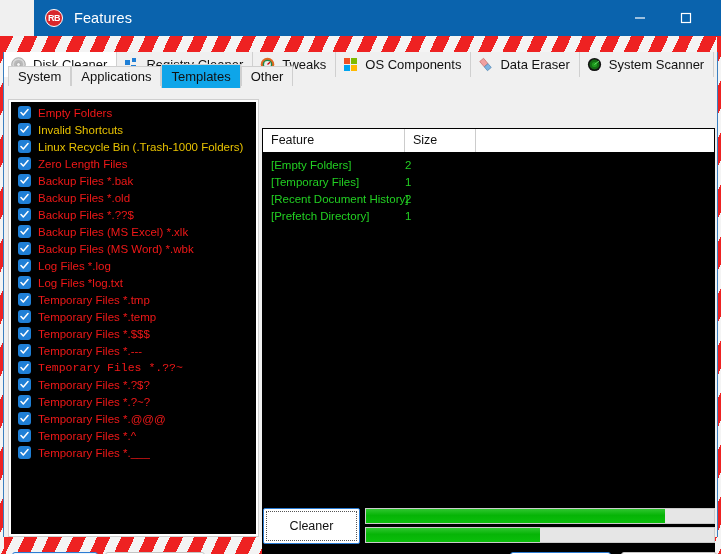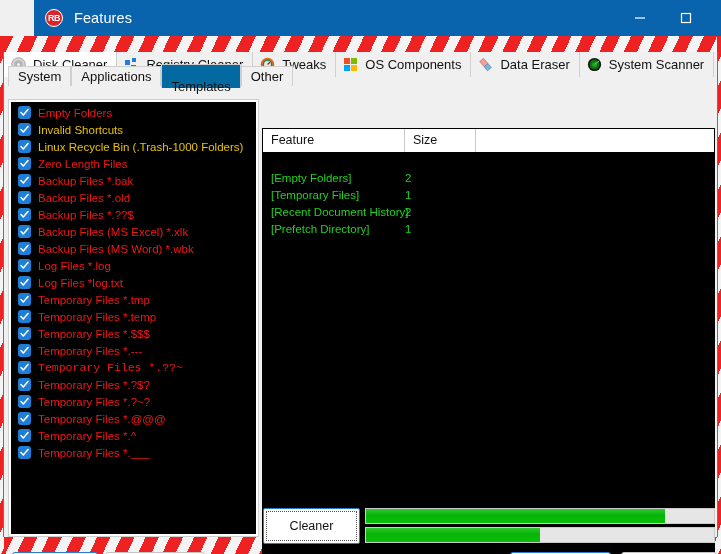--- a/index.html
+++ b/index.html
@@ -105,25 +105,25 @@
     background: #f0f0f0;
     border: 1px solid #cfcfcf;
     border-bottom: none;
     padding: 2px 9px 3px 9px;
     height: 20px;
     line-height: 15px;
     white-space: nowrap;
     cursor: default;
   }
   .stab.active {
-    background: #0369a1;
+    background: #0ea5e9;
     height: 24px;
     line-height: 18px;
     margin-bottom: -2px;
-    padding-top: 13px;
+    padding-top: 3px;
     position: relative;
     z-index: 3;
   }
 
   
   #left-panel {
     position: absolute;
     left: 4px; top: 47px;
     width: 251px; height: 438px;
     background: #ffffff;
@@ -173,21 +173,21 @@
   .rp-col {
     font-size: 12.5px; color: #111;
     padding: 4px 0 0 8px;
     border-right: 1px solid #cccccc;
     height: 23px;
     white-space: nowrap;
   }
   .rp-col.c-feature { width: 142px; }
   .rp-col.c-size    { width: 71px; }
   .rp-col.c-rest    { flex: 1; border-right: none; }
-  #rp-body { padding-top: 16px; }
+  #rp-body { padding-top: 3px; }
   .rrow { display: flex; height: 17px; align-items: center; cursor: default; }
   .rcell {
     font-size: 11.5px; color: #22d022;
     white-space: nowrap; line-height: 14px;
   }
   .rcell.f { width: 142px; padding-left: 8px; }
   .rcell.s { width: 71px; }
 
   
   #cancel-mid {

